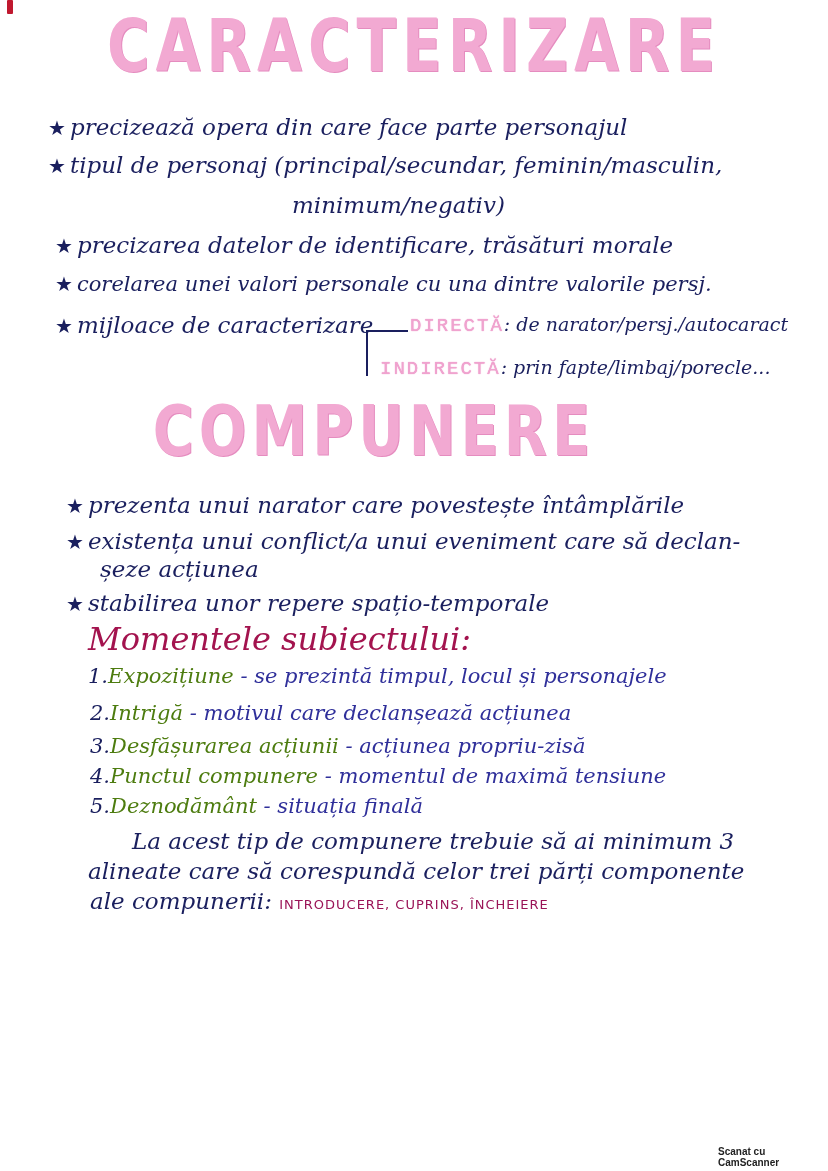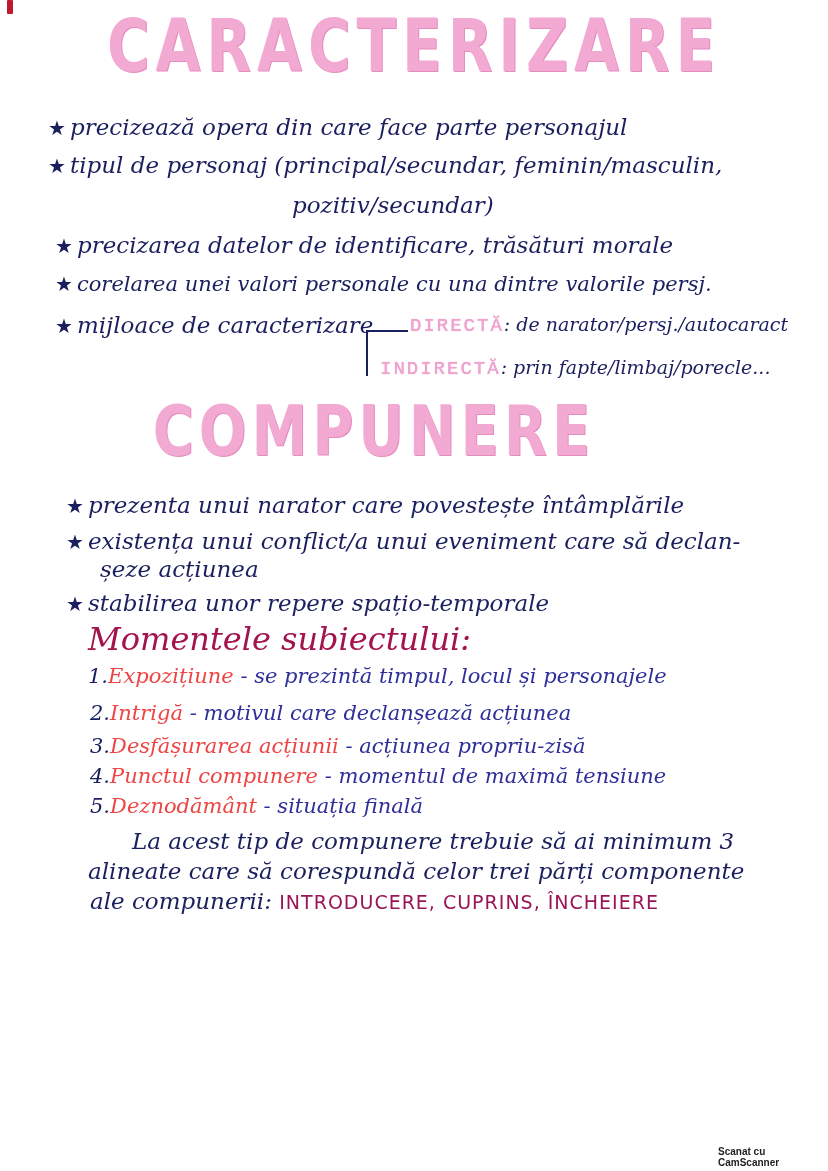--- a/index.html
+++ b/index.html
@@ -35,43 +35,43 @@
     .bracket {
       position: absolute; left: 366px; top: 330px; width: 40px; height: 44px;
       border-top: 2px solid #1a1f5e; border-left: 2px solid #1a1f5e;
     }
     .subhead {
       position: absolute; left: 88px; top: 620px;
       font-family: "DejaVu Serif", serif; font-style: italic;
       color: #a3134e; font-size: 32px;
     }
     .num { color: #1a1f5e; }
-    .moment { color: #ef4444; }
+    .moment { color: #4d7c0f; }
     .desc { color: #2f2f9a; }
-    .maroon { color: #9a1457; font-family: "DejaVu Sans", sans-serif; font-style: normal; font-size: 19px; letter-spacing: 1px; }
+    .maroon { color: #9a1457; font-family: "DejaVu Sans", sans-serif; font-style: normal; font-size: 13px; letter-spacing: 1px; }
     .footer {
       position: absolute; left: 718px; top: 1146px;
       font-family: "Liberation Sans", sans-serif; font-size: 10px;
       font-weight: bold; color: #222;
     }
   </style>
 </head>
 <body>
 
 <div class="edge-mark"></div>
 
 <div class="heading h1">CARACTERIZARE</div>
 
 <div class="line" style="left:48px; top:114px;">
   <span class="star">★</span><span>precizează opera din care face parte personajul</span>
 </div>
 <div class="line" style="left:48px; top:152px;">
   <span class="star">★</span><span>tipul de personaj (principal/secundar, feminin/masculin,</span>
 </div>
-<div class="line" style="left:292px; top:192px;">pozitiv/secundar)</div>
+<div class="line" style="left:292px; top:192px;">minimum/negativ)</div>
 <div class="line" style="left:55px; top:232px;">
   <span class="star">★</span><span>precizarea datelor de identificare, trăsături morale</span>
 </div>
 <div class="line" style="left:55px; top:272px; font-size:21px;">
   <span class="star">★</span><span>corelarea unei valori personale cu una dintre valorile persj.</span>
 </div>
 <div class="line" style="left:55px; top:312px;">
   <span class="star">★</span><span>mijloace de caracterizare</span>
 </div>
 

